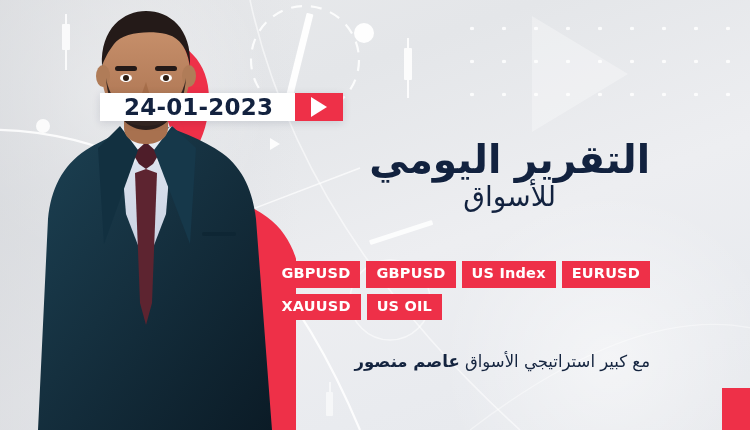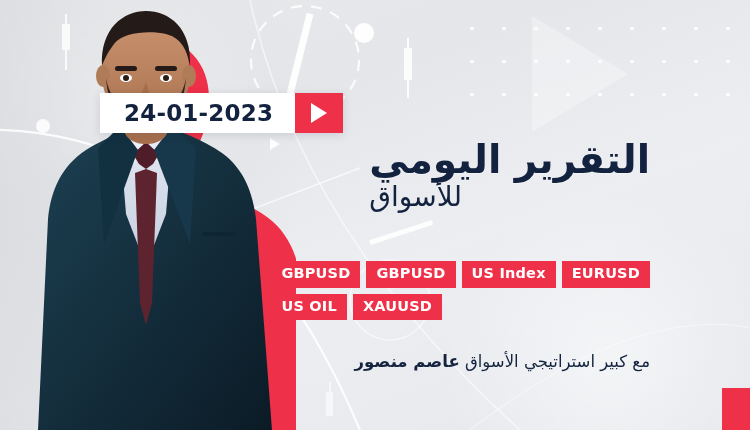--- a/index.html
+++ b/index.html
@@ -49,21 +49,21 @@
 
   
   .person{
     position:absolute;left:-4px;bottom:0;width:300px;height:430px;
   }
   .person svg{width:100%;height:100%;display:block;}
 
   
   .date-badge{
     position:absolute;left:100px;top:93px;
-    display:flex;align-items:stretch;height:40px;
+    display:flex;align-items:stretch;height:28px;
     box-shadow:0 2px 9px rgba(20,32,58,.13);
     direction:ltr;
   }
   .date-badge .date-box{
     background:#ffffff;
     display:flex;align-items:center;justify-content:center;
     padding:0 22px 0 24px;
     color:#13223f;
     font-size:23px;font-weight:bold;letter-spacing:.2px;
   }
@@ -74,21 +74,21 @@
   .play-tri{
     width:0;height:0;
     border-top:10px solid transparent;
     border-bottom:10px solid transparent;
     border-left:16px solid #ffffff;
   }
 
   
   .headline{
     position:absolute;right:100px;top:140px;
-    text-align:left;color:#12223f;
+    text-align:center;color:#12223f;
     line-height:1;
   }
   .headline .l1{
     display:block;font-size:39px;font-weight:bold;letter-spacing:-.2px;
     text-shadow:0 1px 0 rgba(255,255,255,.35);
   }
   .headline .l2{
     display:block;font-size:28px;font-weight:normal;margin-top:4px;
   }
 
@@ -260,22 +260,22 @@
   </div>
 
   <div class="badges">
     <div class="badge-row">
       <span class="badge">GBPUSD</span>
       <span class="badge">GBPUSD</span>
       <span class="badge">US Index</span>
       <span class="badge">EURUSD</span>
     </div>
     <div class="badge-row">
+      <span class="badge">XAUUSD</span>
       <span class="badge">US OIL</span>
-      <span class="badge">XAUUSD</span>
     </div>
   </div>
 
   <div class="byline">
     <span>مع كبير استراتيجي الأسواق</span>
     <span class="name">عاصم منصور</span>
   </div>
 
   <div class="corner-red"></div>
 

